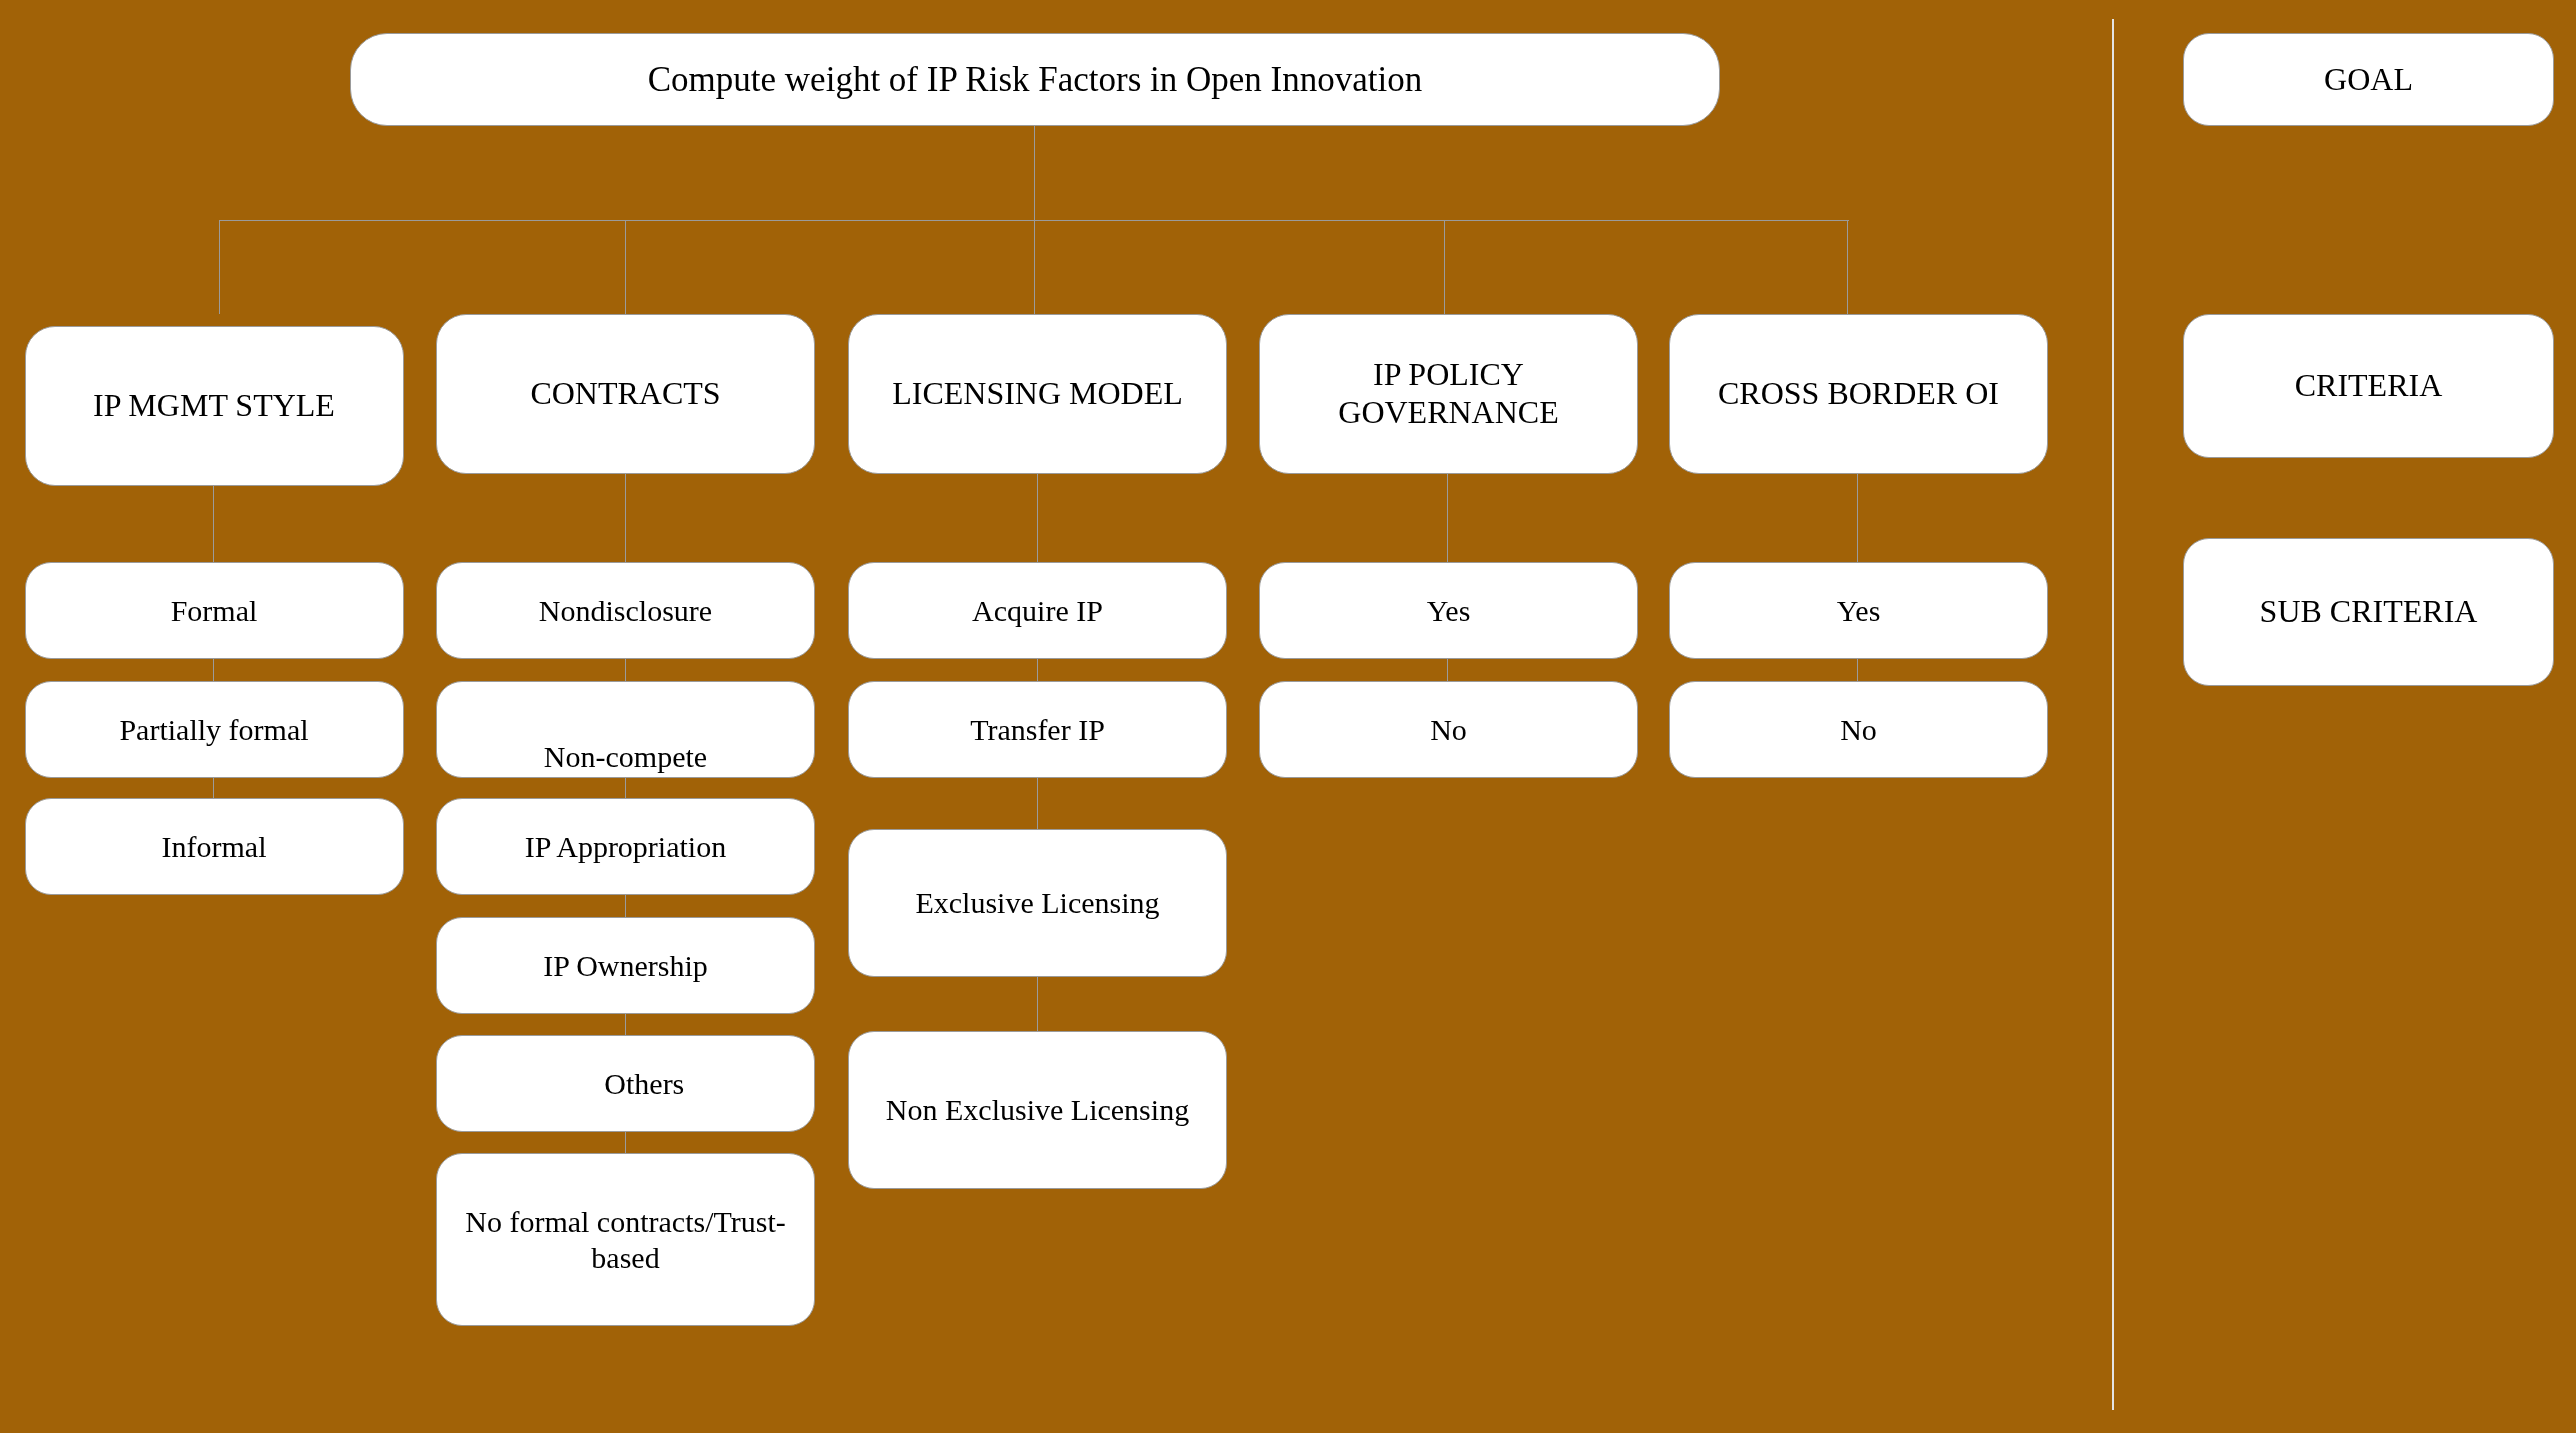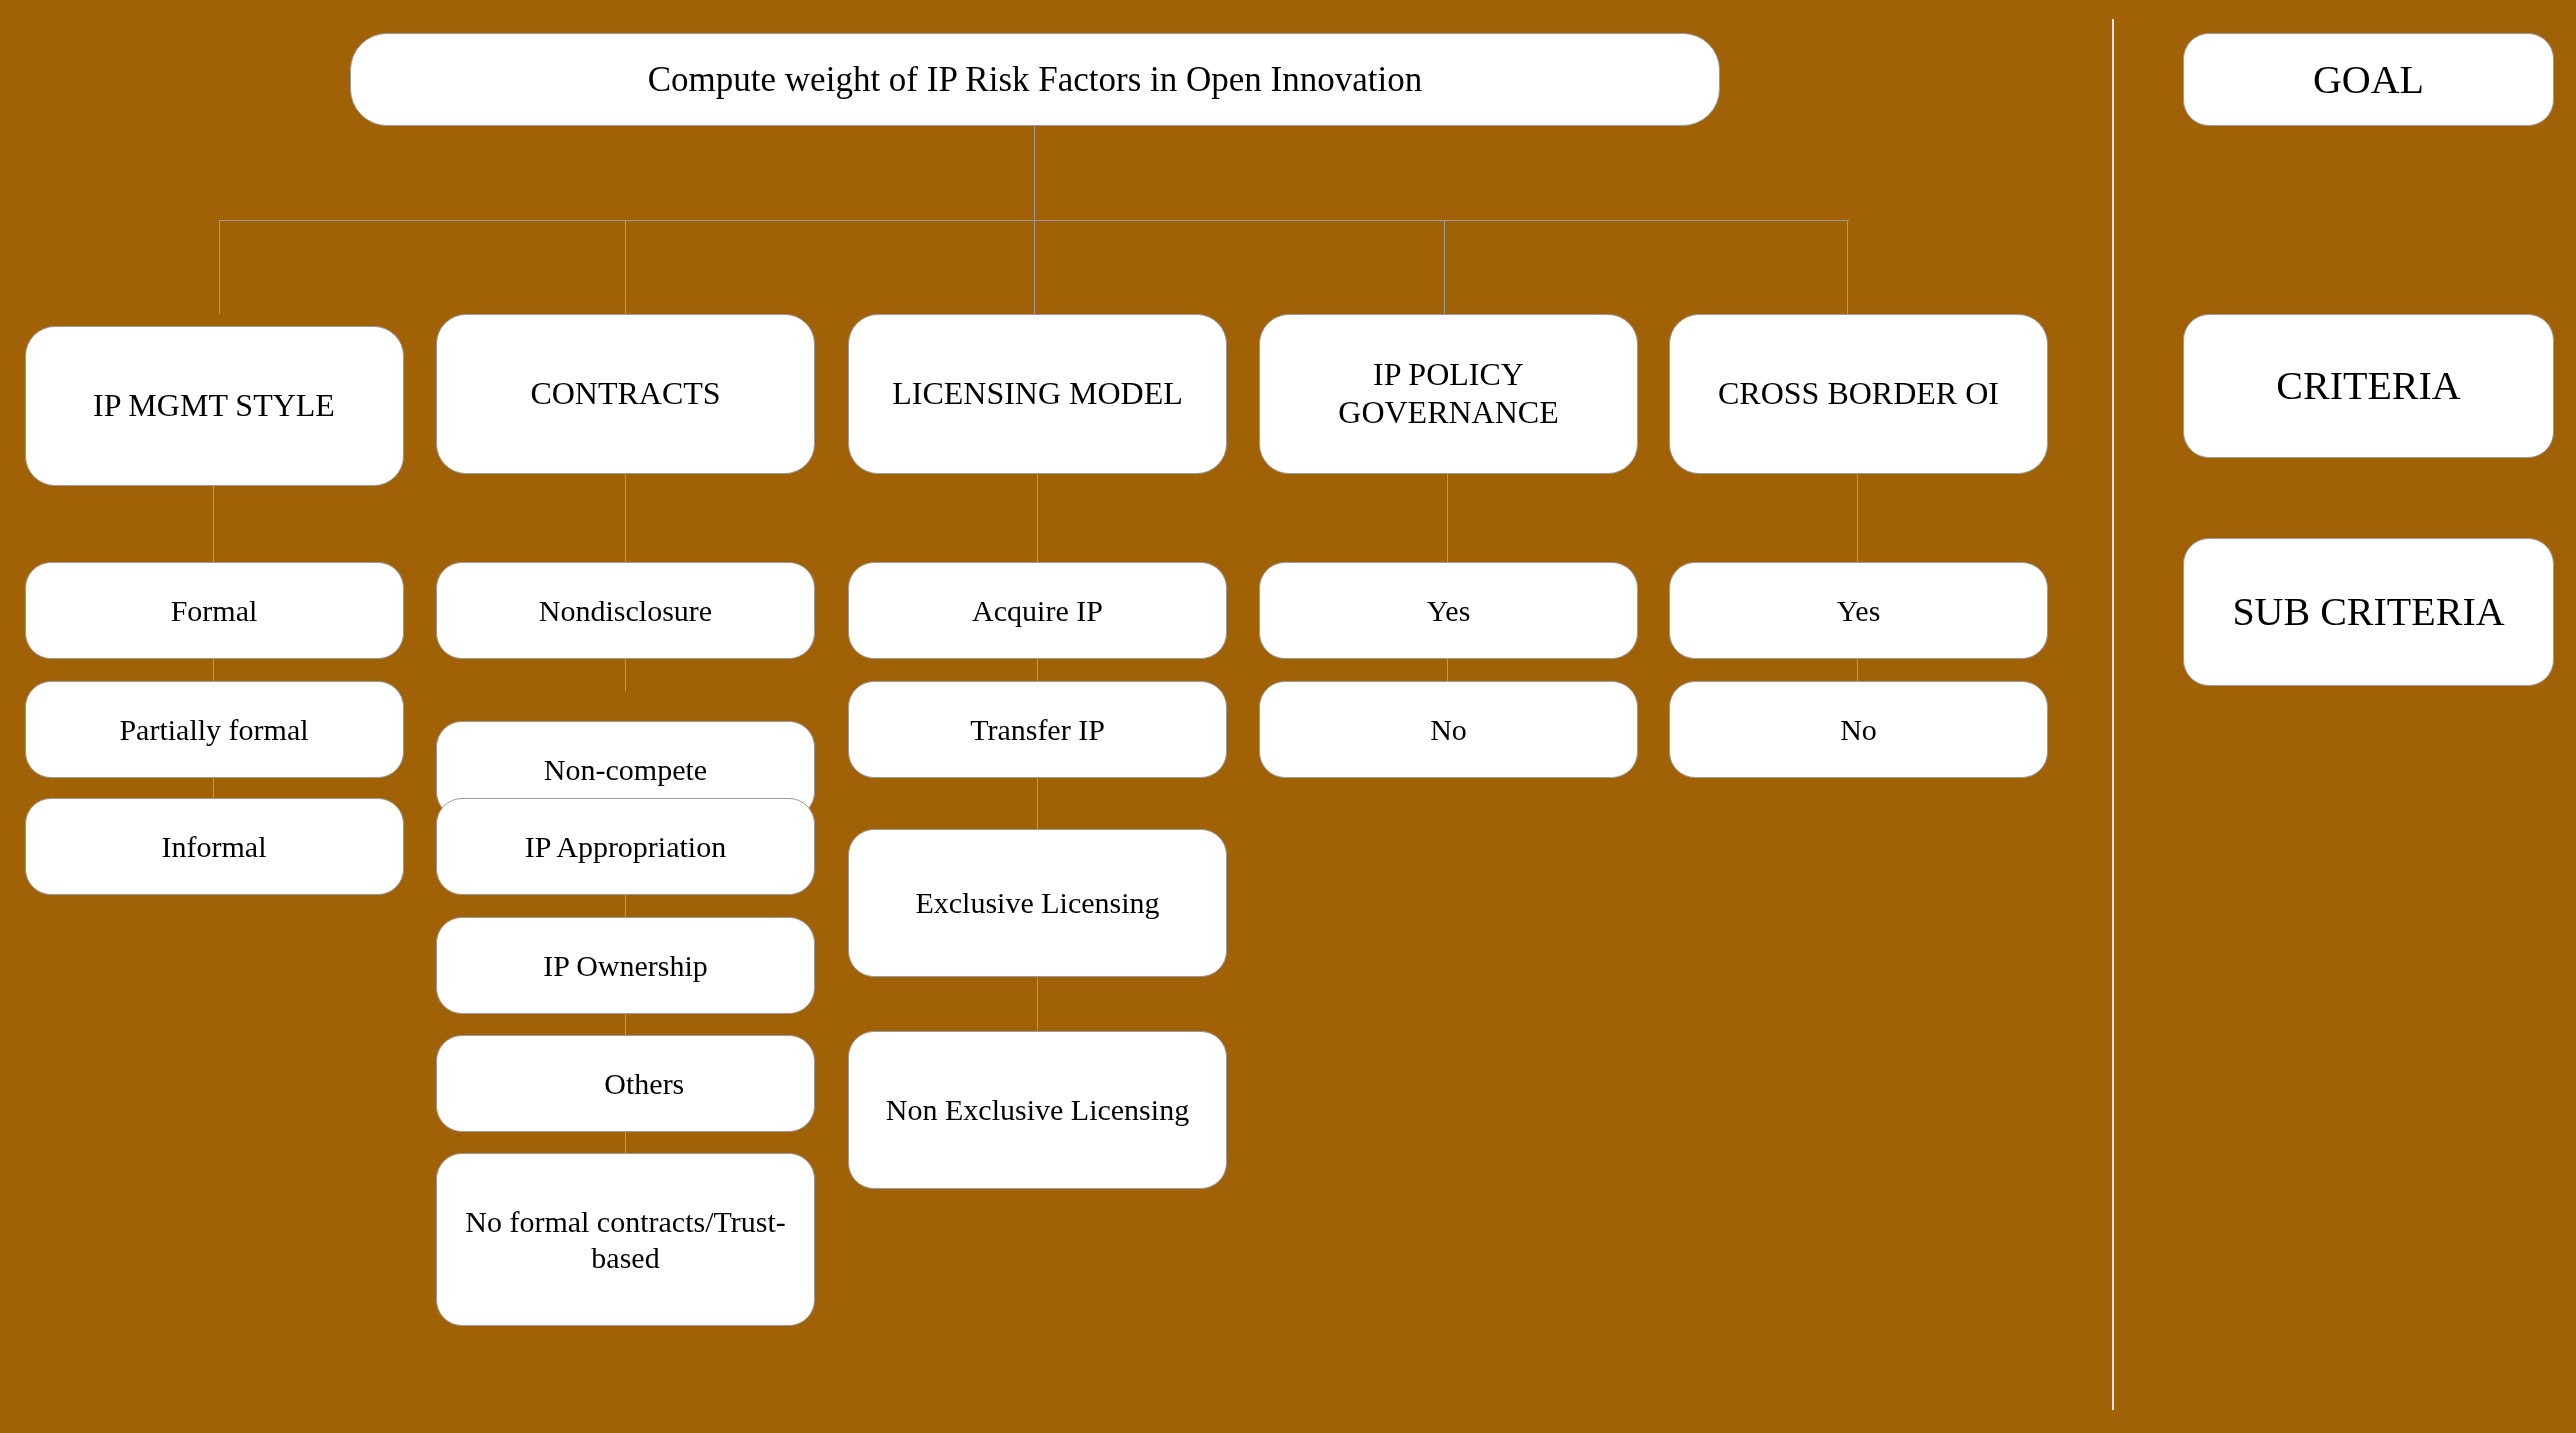--- a/index.html
+++ b/index.html
@@ -42,21 +42,21 @@
   }
   .criteria-node {
     font-size: 32px;
     border-radius: 30px;
   }
   .sub-node {
     font-size: 30px;
     border-radius: 26px;
   }
   .legend-node {
-    font-size: 40px;
+    font-size: 32px;
     border-radius: 26px;
   }
 
   
   .conn {
     position: absolute;
     background: #9b9b9b;
     z-index: 1;
   }
   .conn-v { width: 1.3px; }
@@ -127,21 +127,21 @@
 
   <div class="node sub-node" style="left:24.5px; top:798px; width:379px; height:97px;">
     <span>Informal</span>
   </div>
 
   <div class="node sub-node" style="left:436px; top:562px; width:379px; height:97px;">
     <span>Nondisclosure</span>
   </div>
   <div class="conn conn-v" style="left:625px; top:659px; width:1.3px; height:32px;"></div>
 
-  <div class="node sub-node" style="left:436px; top:721px; width:379px; height:97px;">
+  <div class="node sub-node" style="left:436px; top:681px; width:379px; height:97px;align-items:flex-end;">
     <span>Non-compete</span>
   </div>
   <div class="conn conn-v" style="left:625px; top:777px; width:1.3px; height:32px;"></div>
 
   <div class="node sub-node" style="left:436px; top:798px; width:379px; height:97px;">
     <span>IP Appropriation</span>
   </div>
   <div class="conn conn-v" style="left:625px; top:895px; width:1.3px; height:32px;"></div>
 
   <div class="node sub-node" style="left:436px; top:917px; width:379px; height:97px;">

